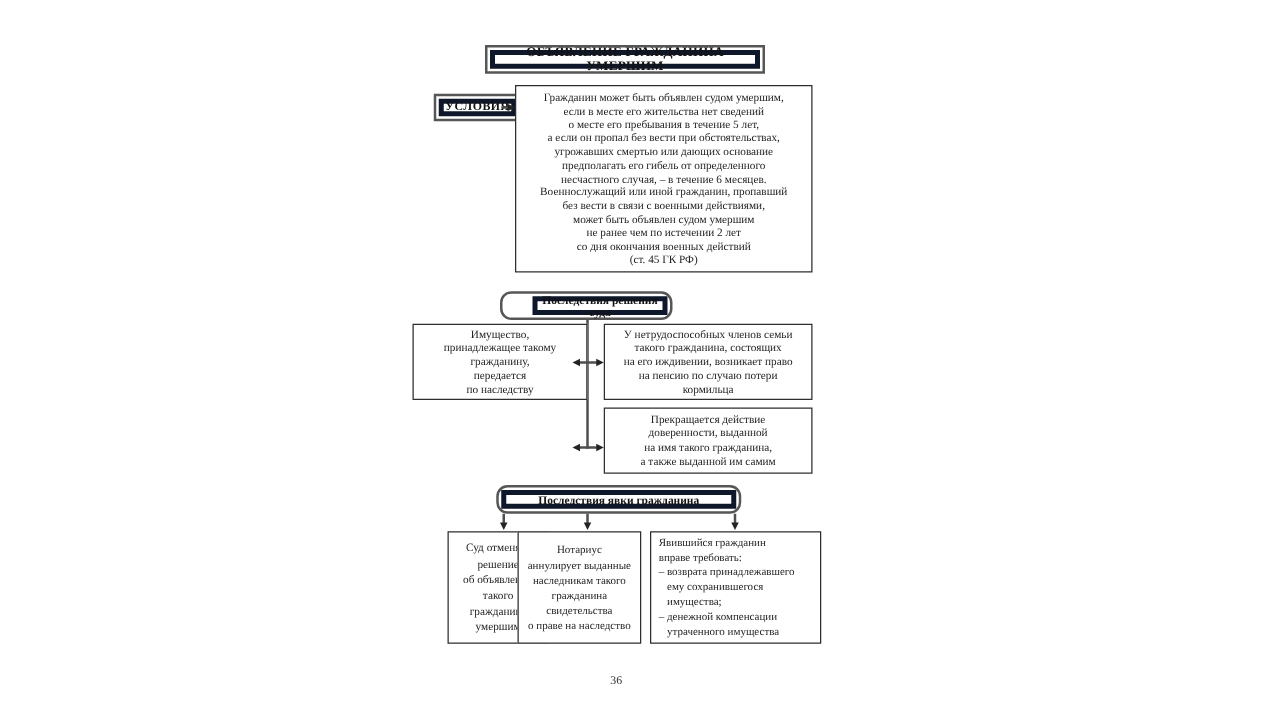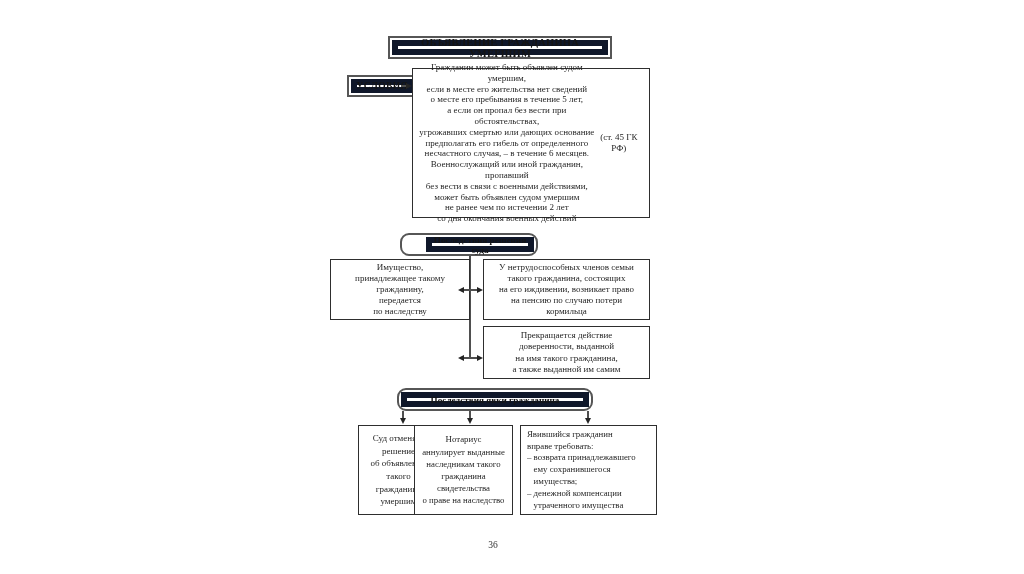--- a/index.html
+++ b/index.html
@@ -7,33 +7,33 @@
           font-family:"Liberation Serif","DejaVu Serif",serif;color:#1f1f1f;}
 
   
   .sbox{position:absolute;box-sizing:border-box;border:1px solid #2e2e2e;background:#fff;
         font-size:9px;line-height:11.2px;display:flex;align-items:center;justify-content:center;
         text-align:center;padding:3px 4px;}
   .sbox .txt{white-space:pre-line;}
 
   
   .dbox{position:absolute;box-sizing:border-box;border:2px solid #565656;background:#fff;padding:2px;}
-  .dbox .in{box-sizing:border-box;width:100%;height:100%;border:6px solid #0f172a;background:#fff;
+  .dbox .in{box-sizing:border-box;width:100%;height:100%;border:4px solid #0f172a;background:#fff;
             display:flex;align-items:center;justify-content:center;text-align:center;
             font-weight:bold;color:#141414;}
   .dbox.rounded{border-radius:9px;}
 
   
   .hline,.vline{position:absolute;background:#4f4f4f;}
   .ah{position:absolute;width:0;height:0;}
   .ah-r{border-top:3.5px solid transparent;border-bottom:3.5px solid transparent;border-left:6px solid #242424;}
   .ah-l{border-top:3.5px solid transparent;border-bottom:3.5px solid transparent;border-right:6px solid #242424;}
   .ah-d{border-left:3.5px solid transparent;border-right:3.5px solid transparent;border-top:6px solid #242424;}
 
-  .conditions{flex-direction:row;font-size:9px;line-height:10.8px;padding:4px 6px;}
+  .conditions{flex-direction:column;font-size:9px;line-height:10.8px;padding:4px 6px;}
   .conditions .cite{font-weight:normal;}
 
   .leftalign{justify-content:flex-start;align-items:center;text-align:left;padding:4px 3px 4px 6px;
              font-size:8.8px;line-height:11.8px;}
   .leftalign .txt{white-space:pre-wrap;}
 
   .tall{line-height:12.6px;}
 
   .pagenum{position:absolute;font-size:9.5px;color:#333;text-align:center;}
 </style>

